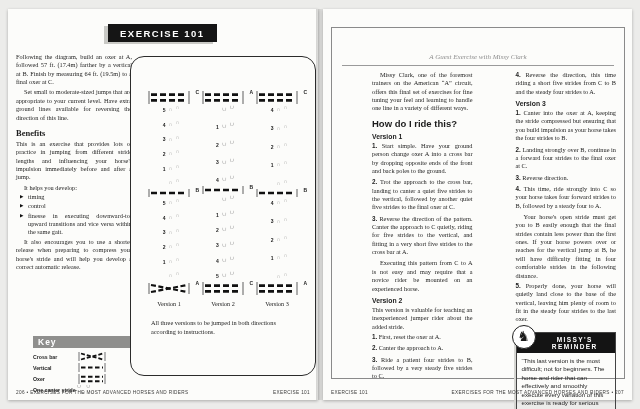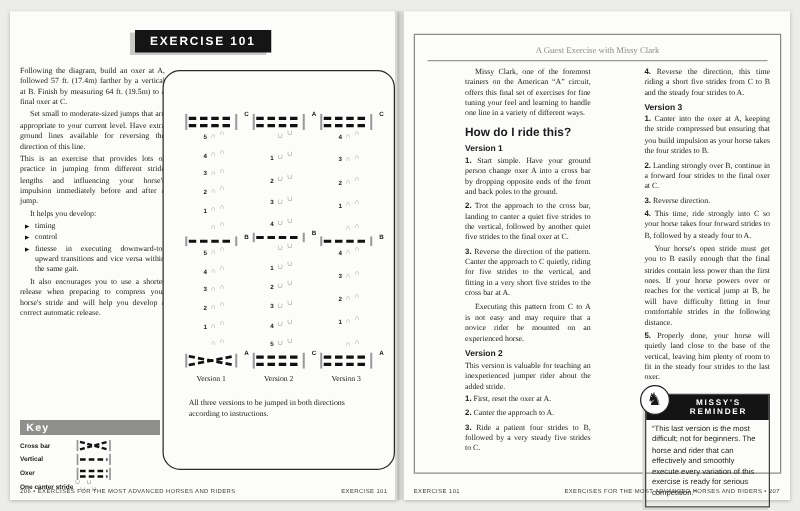--- a/index.html
+++ b/index.html
@@ -20,21 +20,21 @@
   .lp-col { position:absolute; left:8px; top:44px; width:116px; }
   .setup-title { text-align:center; font-variant:small-caps; font-weight:bold;
                  font-size:12px; letter-spacing:.5px; margin-bottom:3px; }
   p.body { font-size:6.3px; line-height:1.33; text-align:justify; margin-bottom:2px; }
   p.indent { text-indent:8px; }
   .benefits-title { font-weight:bold; font-size:8.5px; margin:6px 0 2px; }
   .bullet { position:relative; padding-left:12px; font-size:6.3px; line-height:1.33;
             text-align:justify; margin-bottom:1px; }
   .bmark { position:absolute; left:4px; top:1px; font-size:4.5px; color:#111; }
 
-  .keyblock { position:absolute; left:8px; top:327px; width:112px; }
+  .keyblock { position:absolute; left:25px; top:327px; width:112px; }
   .keybar { background:#8f8f8d; color:#fff; font:bold 8.5px "Liberation Sans",sans-serif;
             letter-spacing:1px; padding:1px 0 1px 5px; margin-bottom:3px; }
   .keyrow { display:flex; align-items:center; height:11px; }
   .klabel { font:bold 5.2px "Liberation Sans",sans-serif; width:44px; }
   .kicon svg { display:block; }
   .kstride { font-size:4.8px; color:#8a8a8a; line-height:1.05; letter-spacing:2px; }
   .kstride .r2 { padding-left:4px; }
 
   .diagram { position:absolute; left:122px; top:47px; width:186px; height:320px;
              border:1.3px solid #2b2b2b; border-radius:14px; background:#fcfcfa; }
@@ -54,21 +54,21 @@
 
   .pfoot { position:absolute; left:8px; right:8px; bottom:5px; display:flex;
            justify-content:space-between; font:4.7px "Liberation Sans",sans-serif;
            letter-spacing:.35px; color:#3a3a3a; }
 
   
   .rbox { position:absolute; left:8px; right:7px; top:18px; bottom:21px;
           border:1px solid #8a8a8a; padding:7px 8px 6px; }
   .rtitle { text-align:center; font-variant:small-caps; font-weight:bold;
             font-size:12.5px; letter-spacing:.4px; }
-  .rsub { text-align:center; font-size:7px; color:#8d8d8d; margin:1px 0 4px; }
+  .rsub { text-align:center; font-size:7px; font-style:italic; color:#8d8d8d; margin:18px 0 4px; }
   .rule { border-top:1px solid #9a9a9a; margin:0 2px 5px; }
   .cols { display:flex; gap:11px; }
   .col { flex:1;margin-left:32px; }
   .how { font:bold 9.5px "Liberation Sans",sans-serif; margin:5px 0 3px; }
   .vhead { font:bold 6.8px "Liberation Sans",sans-serif; margin:4px 0 2px; }
   p.step { font-size:6.3px; line-height:1.33; text-align:justify; margin-bottom:3px; }
   .stepnum { font:bold 6.3px "Liberation Sans",sans-serif; }
 
   .reminder { position:relative; border:1px solid #444; margin-top:8px;
               box-shadow:-2px 2px 0 #d6d6d2; }
@@ -88,20 +88,21 @@
 <div class="spread">
 
   <div class="page left">
 
     <div class="badge">EXERCISE 101</div>
 
     <div class="lp-col">
       <p class="body">Following the diagram, build an oxer at A, followed 57 ft. (17.4m) farther by a vertical at B. Finish by measuring 64 ft. (19.5m) to a final oxer at C.</p>
       <p class="body indent">Set small to moderate-sized jumps that are appropriate to your current level. Have extra ground lines available for reversing the direction of this line.</p>
 
+      <div class="benefits-title">Benefits</div>
       <p class="body">This is an exercise that provides lots of practice in jumping from different stride lengths and influencing your horse's impulsion immediately before and after a jump.</p>
       <p class="body indent" style="margin-bottom:1px">It helps you develop:</p>
       <div class="bullet">
         <span class="bmark">▶</span>
         <span>timing</span>
       </div>
       <div class="bullet">
         <span class="bmark">▶</span>
         <span>control</span>
       </div>

